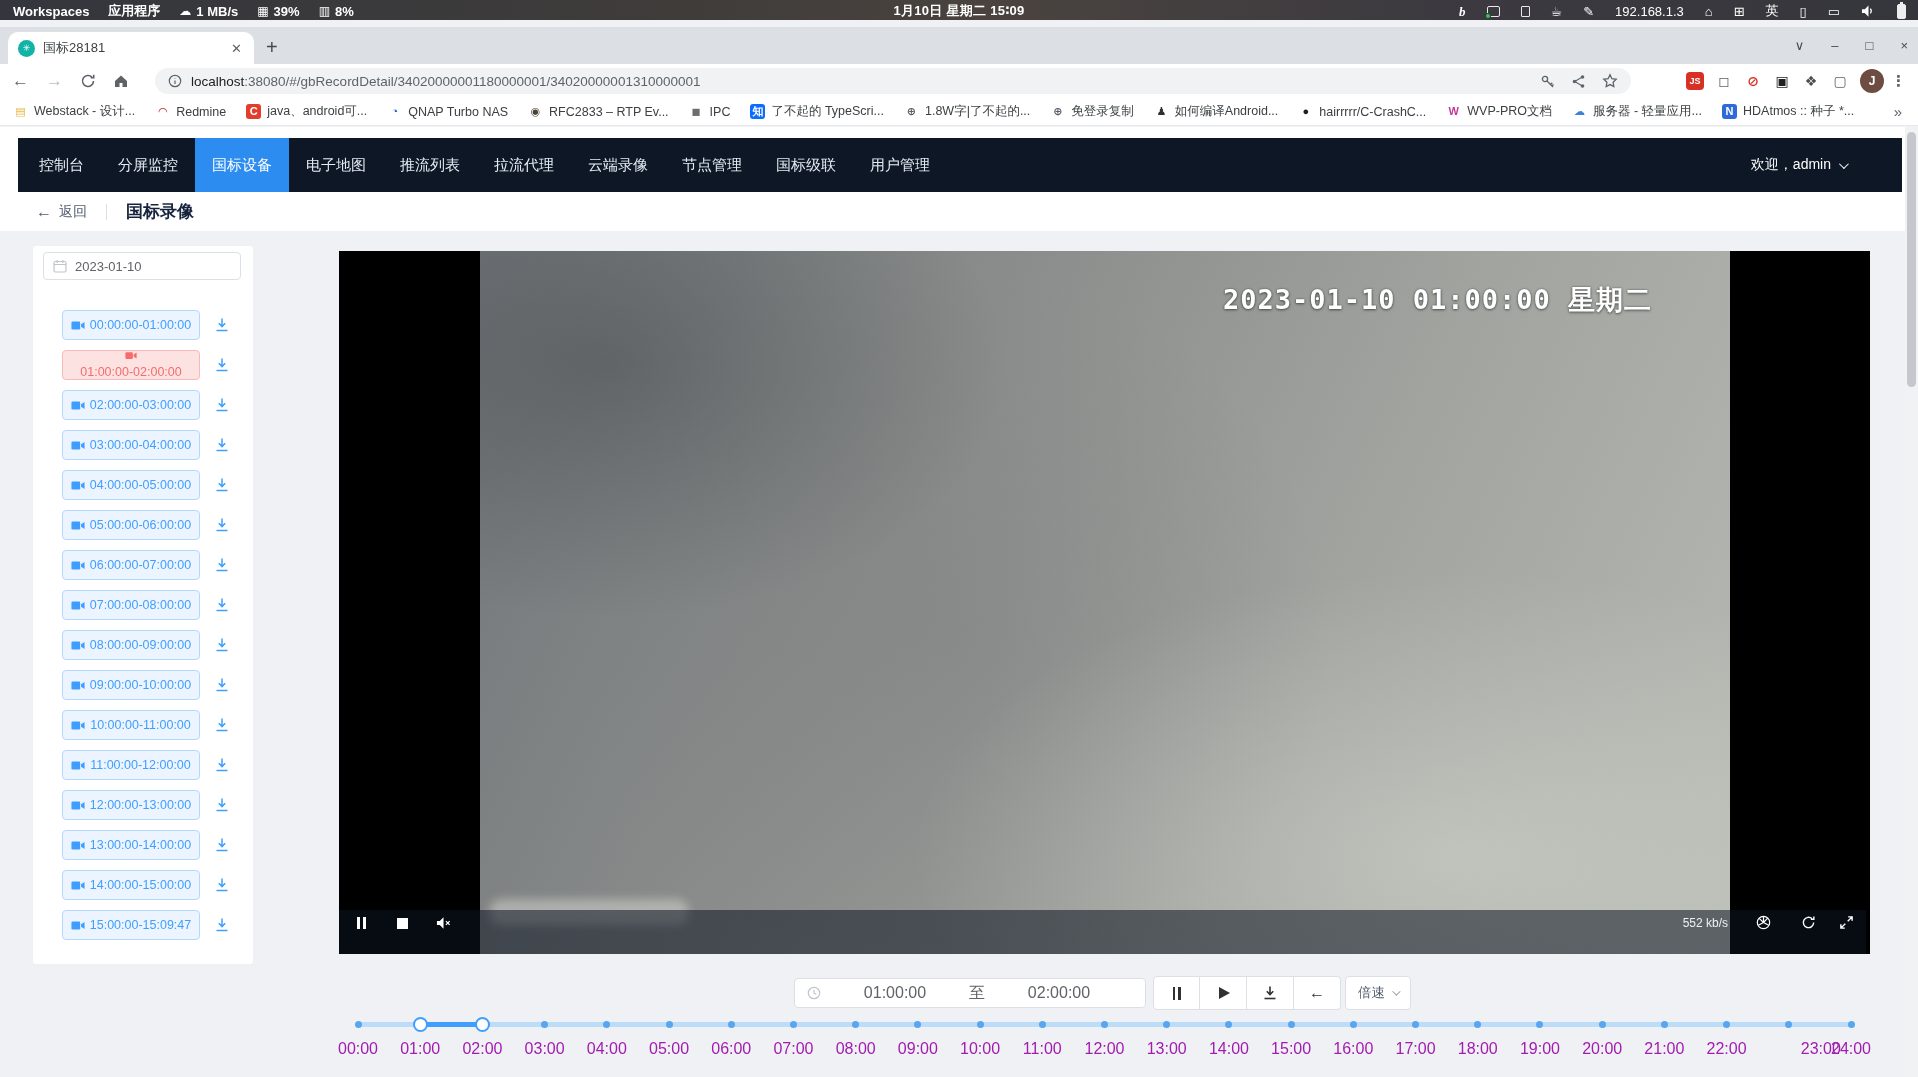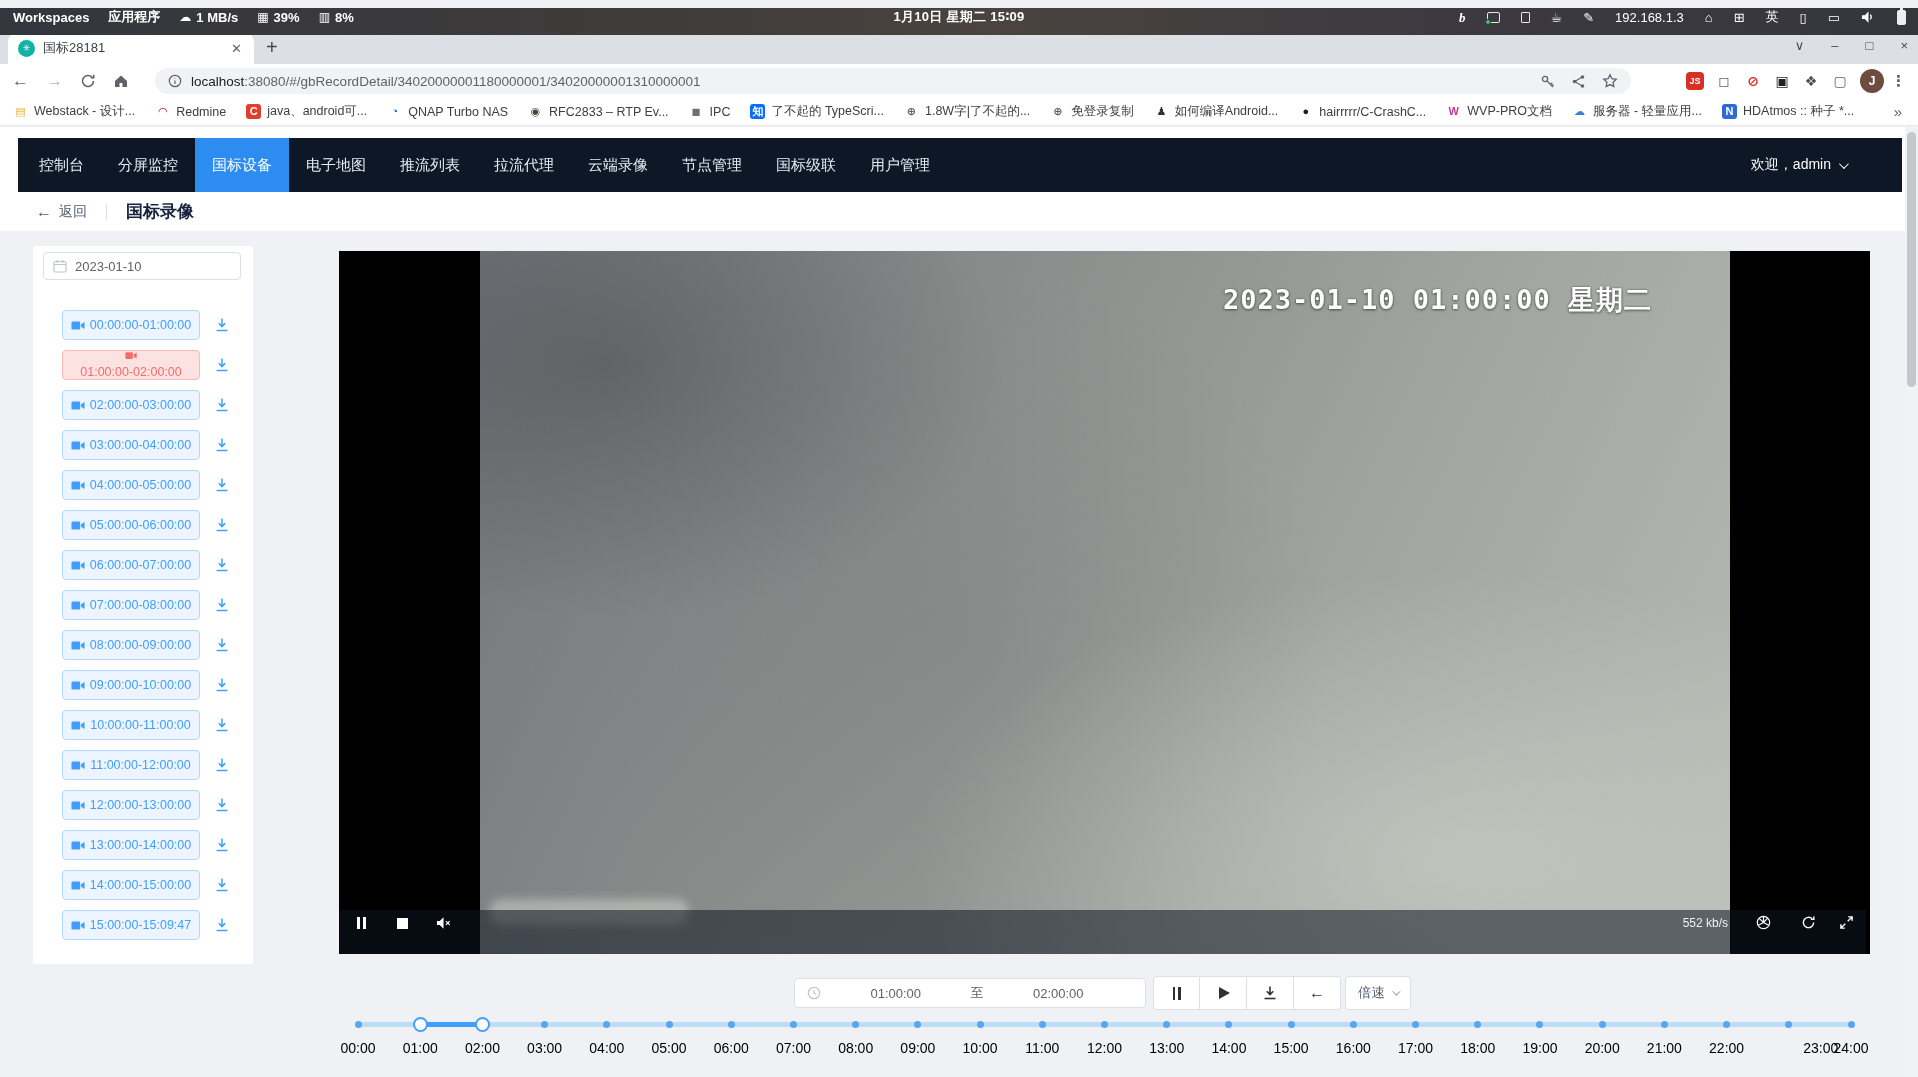--- a/index.html
+++ b/index.html
@@ -1,23 +1,23 @@
 <!DOCTYPE html>
 <html><head>
 <meta charset="utf-8">
 <style>
   *{box-sizing:border-box;margin:0;padding:0;}
   html,body{width:1918px;height:1077px;}
   body{font-family:"Liberation Sans","DejaVu Sans",sans-serif;overflow:hidden;}
   .screen{position:relative;width:1918px;height:1077px;background:#eff1f4;overflow:hidden;}
 
   
-  .sysbar{position:absolute;top:0;left:0;right:0;height:27px;color:#fff;
+  .sysbar{position:absolute;top:0;left:0;right:0;height:20px;color:#fff;
     background:linear-gradient(90deg,#34363d 0%,#3f3c3a 35%,#4a433f 52%,#3c3a40 75%,#35363c 100%);
-    display:flex;align-items:flex-start;font-size:13px;font-weight:700;z-index:9;margin-top:8px;}
+    display:flex;align-items:flex-end;font-size:13px;font-weight:700;z-index:9;}
   .sys-left{display:flex;align-items:center;gap:19px;padding-left:13px;}
   .sys-group{display:flex;align-items:center;gap:5px;font-weight:700;}
   .sys-ic{font-size:12px;font-weight:400;}
   .sys-clock{position:absolute;left:50%;transform:translateX(-50%);font-weight:700;letter-spacing:.3px;}
   .sys-right{margin-left:auto;display:flex;align-items:center;gap:21px;padding-right:12px;font-weight:400;}
   .sys-right .glyph{font-size:13px;line-height:1;}
   .shot-ic{position:relative;width:13px;height:11px;border:1.5px solid #e8e8e8;border-radius:2px;}
   .shot-ic i{position:absolute;left:-3px;bottom:-3px;width:6px;height:6px;border-radius:50%;background:#35c75a;border:1px solid #2e3436;}
   .copy-ic{position:relative;width:9px;height:11px;border:1.5px solid #e8e8e8;border-radius:1px;}
   .spk{width:15px;height:14px;}
@@ -105,42 +105,42 @@
   .vb-pause i{width:3px;height:12px;background:#fff;}
   .vb-stop{position:absolute;left:58px;top:8px;width:11px;height:11px;background:#fff;}
   .vb-mute{position:absolute;left:97px;top:6px;color:#fff;}
   .vb-rate{position:absolute;right:138px;top:0;line-height:26px;font-size:12px;color:#eef1f4;}
   .vb-snap{position:absolute;right:95px;top:5px;color:#fff;}
   .vb-refresh{position:absolute;right:50px;top:5px;color:#fff;}
   .vb-full{position:absolute;right:12px;top:5px;color:#fff;}
 
   
   .rangebox{position:absolute;left:794px;top:978px;width:352px;height:30px;background:#fff;border:1px solid #dcdfe6;
-    border-radius:4px;display:flex;align-items:center;padding:0 12px;font-size:13px;color:#606266;}
+    border-radius:4px;display:flex;align-items:center;padding:0 12px;font-size:16px;color:#606266;}
   .rangebox .t{flex:1;text-align:center;}
   .btngroup{position:absolute;left:1153px;top:976px;height:34px;display:flex;}
   .gbtn{width:47px;height:34px;background:#fff;border:1px solid #dcdfe6;border-left-width:0;display:flex;align-items:center;justify-content:center;color:#303133;}
   .gbtn:first-child{border-left-width:1px;border-radius:4px 0 0 4px;}
   .gbtn:last-child{border-radius:0 4px 4px 0;}
   .p-bars{display:flex;gap:3px;}
   .p-bars i{width:2.5px;height:13px;background:#303133;}
   .p-tri{width:0;height:0;border-left:11px solid #303133;border-top:6.5px solid transparent;border-bottom:6.5px solid transparent;margin-left:3px;}
   .g-arrow{font-size:16px;font-weight:700;}
   .speedbtn{position:absolute;left:1345px;top:976px;width:66px;height:34px;background:#fff;border:1px solid #dcdfe6;border-radius:4px;
     display:flex;align-items:center;justify-content:center;gap:7px;font-size:13.5px;color:#515a6e;}
   .chev2{width:6px;height:6px;border-right:1.4px solid #9aa0a8;border-bottom:1.4px solid #9aa0a8;transform:rotate(45deg) translateY(-2px);}
 
   
   .timeline{position:absolute;left:358px;top:1012px;width:1493px;height:54px;}
   .tl-track{position:absolute;left:-2px;right:-2px;top:10px;height:5px;background:#bcdcf7;border-radius:3px;}
   .tl-fill{position:absolute;top:10px;height:5px;background:#409eff;}
   .tl-dots,.tl-labels{position:absolute;left:0;right:0;top:0;height:0;}
   .tl-dot{position:absolute;top:9px;width:7px;height:7px;margin-left:-3.5px;border-radius:50%;background:#58a7ee;}
   .tl-handle{position:absolute;top:5px;width:15px;height:15px;margin-left:-7.5px;border-radius:50%;background:#fff;border:2px solid #409eff;}
-  .tl-label{position:absolute;top:28px;transform:translateX(-50%);font-size:14px;color:#000000;}
+  .tl-label{position:absolute;top:28px;transform:translateX(-50%);font-size:16px;color:#a21caf;}
 
   
   .scrollbar{position:absolute;right:0;top:127px;width:13px;bottom:0;background:#f1f2f3;}
   .scrollthumb{position:absolute;left:2px;top:5px;width:9px;height:255px;background:#c4c7cb;border-radius:5px;}
 </style>
 </head>
 <body>
 
 <div class="screen">
 

